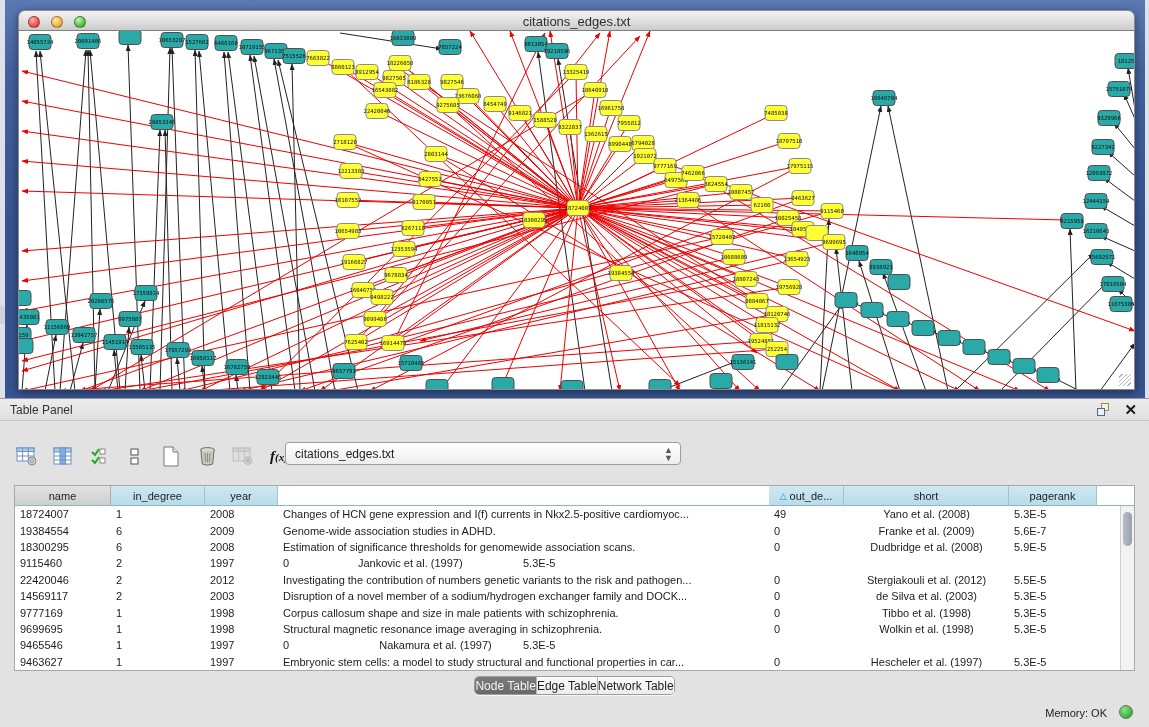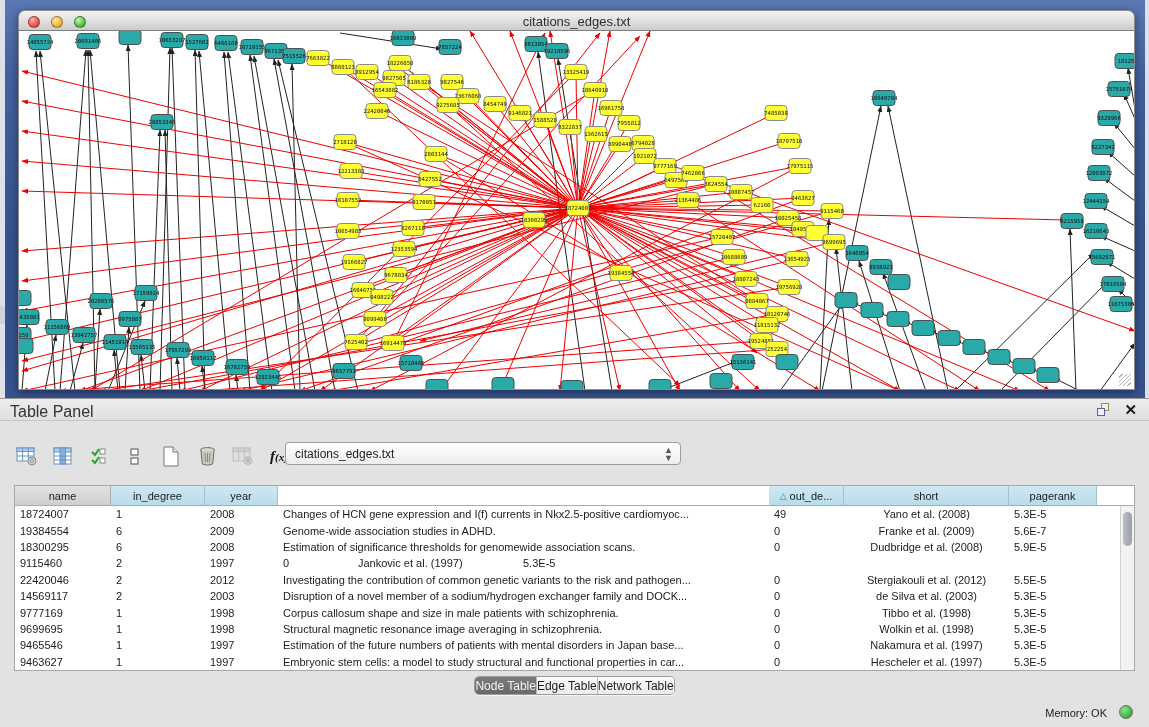--- a/index.html
+++ b/index.html
@@ -29,21 +29,21 @@
   .canvas{position:absolute;left:0;top:21px;width:1117px;height:359px;background:#ffffff;
     border:1px solid #8d8d8d;border-top:none;overflow:hidden;}
   .canvas svg{position:absolute;left:-19px;top:-30px;}
   .resize-grip{position:absolute;right:3px;bottom:3px;width:12px;height:12px;
     background:repeating-linear-gradient(135deg,transparent 0 2px,#b5b5b5 2px 3px);}
   
   .table-panel{position:absolute;left:0;top:398px;width:1149px;height:302px;background:#e2e2e2;
     border-top:1px solid #9a9a9a;}
   .panel-header{position:absolute;left:0;top:0;width:100%;height:22px;
     background:linear-gradient(180deg,#ececec,#e0e0e0);border-bottom:1px solid #c6c6c6;}
-  .panel-title{position:absolute;left:10px;top:4px;font-size:16px;color:#333;}
+  .panel-title{position:absolute;left:10px;top:4px;font-size:12px;color:#333;}
   .float-icon{position:absolute;right:38px;top:4px;width:14px;height:14px;cursor:pointer;}
   .float-icon .sq1{position:absolute;left:4px;top:0;width:8px;height:8px;border:1px solid #9b8a56;background:#f4f0e2;}
   .float-icon .sq2{position:absolute;left:0;top:5px;width:8px;height:8px;border:1px solid #56639b;background:#eef0f8;}
   .close-icon{position:absolute;right:12px;top:2px;font-size:15px;font-weight:bold;color:#1b1b1b;cursor:pointer;}
   .toolbar{position:absolute;left:14px;top:40px;height:34px;display:flex;align-items:center;gap:10px;}
   .tbtn{width:26px;height:26px;display:flex;align-items:center;justify-content:center;cursor:pointer;}
   .tbtn svg{display:block;}
   .tbtn.disabled{opacity:.45;}
   .fx{font-family:"Liberation Serif",serif;font-style:italic;font-weight:bold;font-size:15px;color:#111;}
   .combo{position:absolute;left:285px;top:43px;width:396px;height:23px;border:1px solid #9c9c9c;
@@ -926,21 +926,21 @@
           <div class="td" style="width: 94px;">2</div>
           <div class="td" style="width: 73px;">1997</div>
           <div class="td" style="width: 75px;">0</div>
           <div class="td" style="width: 165px; text-align: left;">Jankovic et al. (1997)</div>
           <div class="td" style="width: 88px;">5.3E-5</div>
         </div>
         <div class="tr">
           <div class="td" style="width: 96px;">22420046</div>
           <div class="td" style="width: 94px;">2</div>
           <div class="td" style="width: 73px;">2012</div>
-          <div class="td" style="width: 491px;">Investigating the contribution of common genetic variants to the risk and pathogen...</div>
+          <div class="td" style="width: 491px;">Investigating the contribution of numbers genetic variants to the risk and pathogen...</div>
           <div class="td" style="width: 75px;">0</div>
           <div class="td" style="width: 165px; text-align: center;">Stergiakouli et al. (2012)</div>
           <div class="td" style="width: 88px;">5.5E-5</div>
         </div>
         <div class="tr">
           <div class="td" style="width: 96px;">14569117</div>
           <div class="td" style="width: 94px;">2</div>
           <div class="td" style="width: 73px;">2003</div>
           <div class="td" style="width: 491px;">Disruption of a novel member of a sodium/hydrogen exchanger family and DOCK...</div>
           <div class="td" style="width: 75px;">0</div>
@@ -962,21 +962,20 @@
           <div class="td" style="width: 73px;">1998</div>
           <div class="td" style="width: 491px;">Structural magnetic resonance image averaging in schizophrenia.</div>
           <div class="td" style="width: 75px;">0</div>
           <div class="td" style="width: 165px; text-align: center;">Wolkin et al. (1998)</div>
           <div class="td" style="width: 88px;">5.3E-5</div>
         </div>
         <div class="tr">
           <div class="td" style="width: 96px;">9465546</div>
           <div class="td" style="width: 94px;">1</div>
           <div class="td" style="width: 73px;">1997</div>
-          <div class="td" style="width: 491px;">Estimation of the future numbers of patients with mental disorders in Japan base...</div>
           <div class="td" style="width: 75px;">0</div>
           <div class="td" style="width: 165px; text-align: center;">Nakamura et al. (1997)</div>
           <div class="td" style="width: 88px;">5.3E-5</div>
         </div>
         <div class="tr">
           <div class="td" style="width: 96px;">9463627</div>
           <div class="td" style="width: 94px;">1</div>
           <div class="td" style="width: 73px;">1997</div>
           <div class="td" style="width: 491px;">Embryonic stem cells: a model to study structural and functional properties in car...</div>
           <div class="td" style="width: 75px;">0</div>

